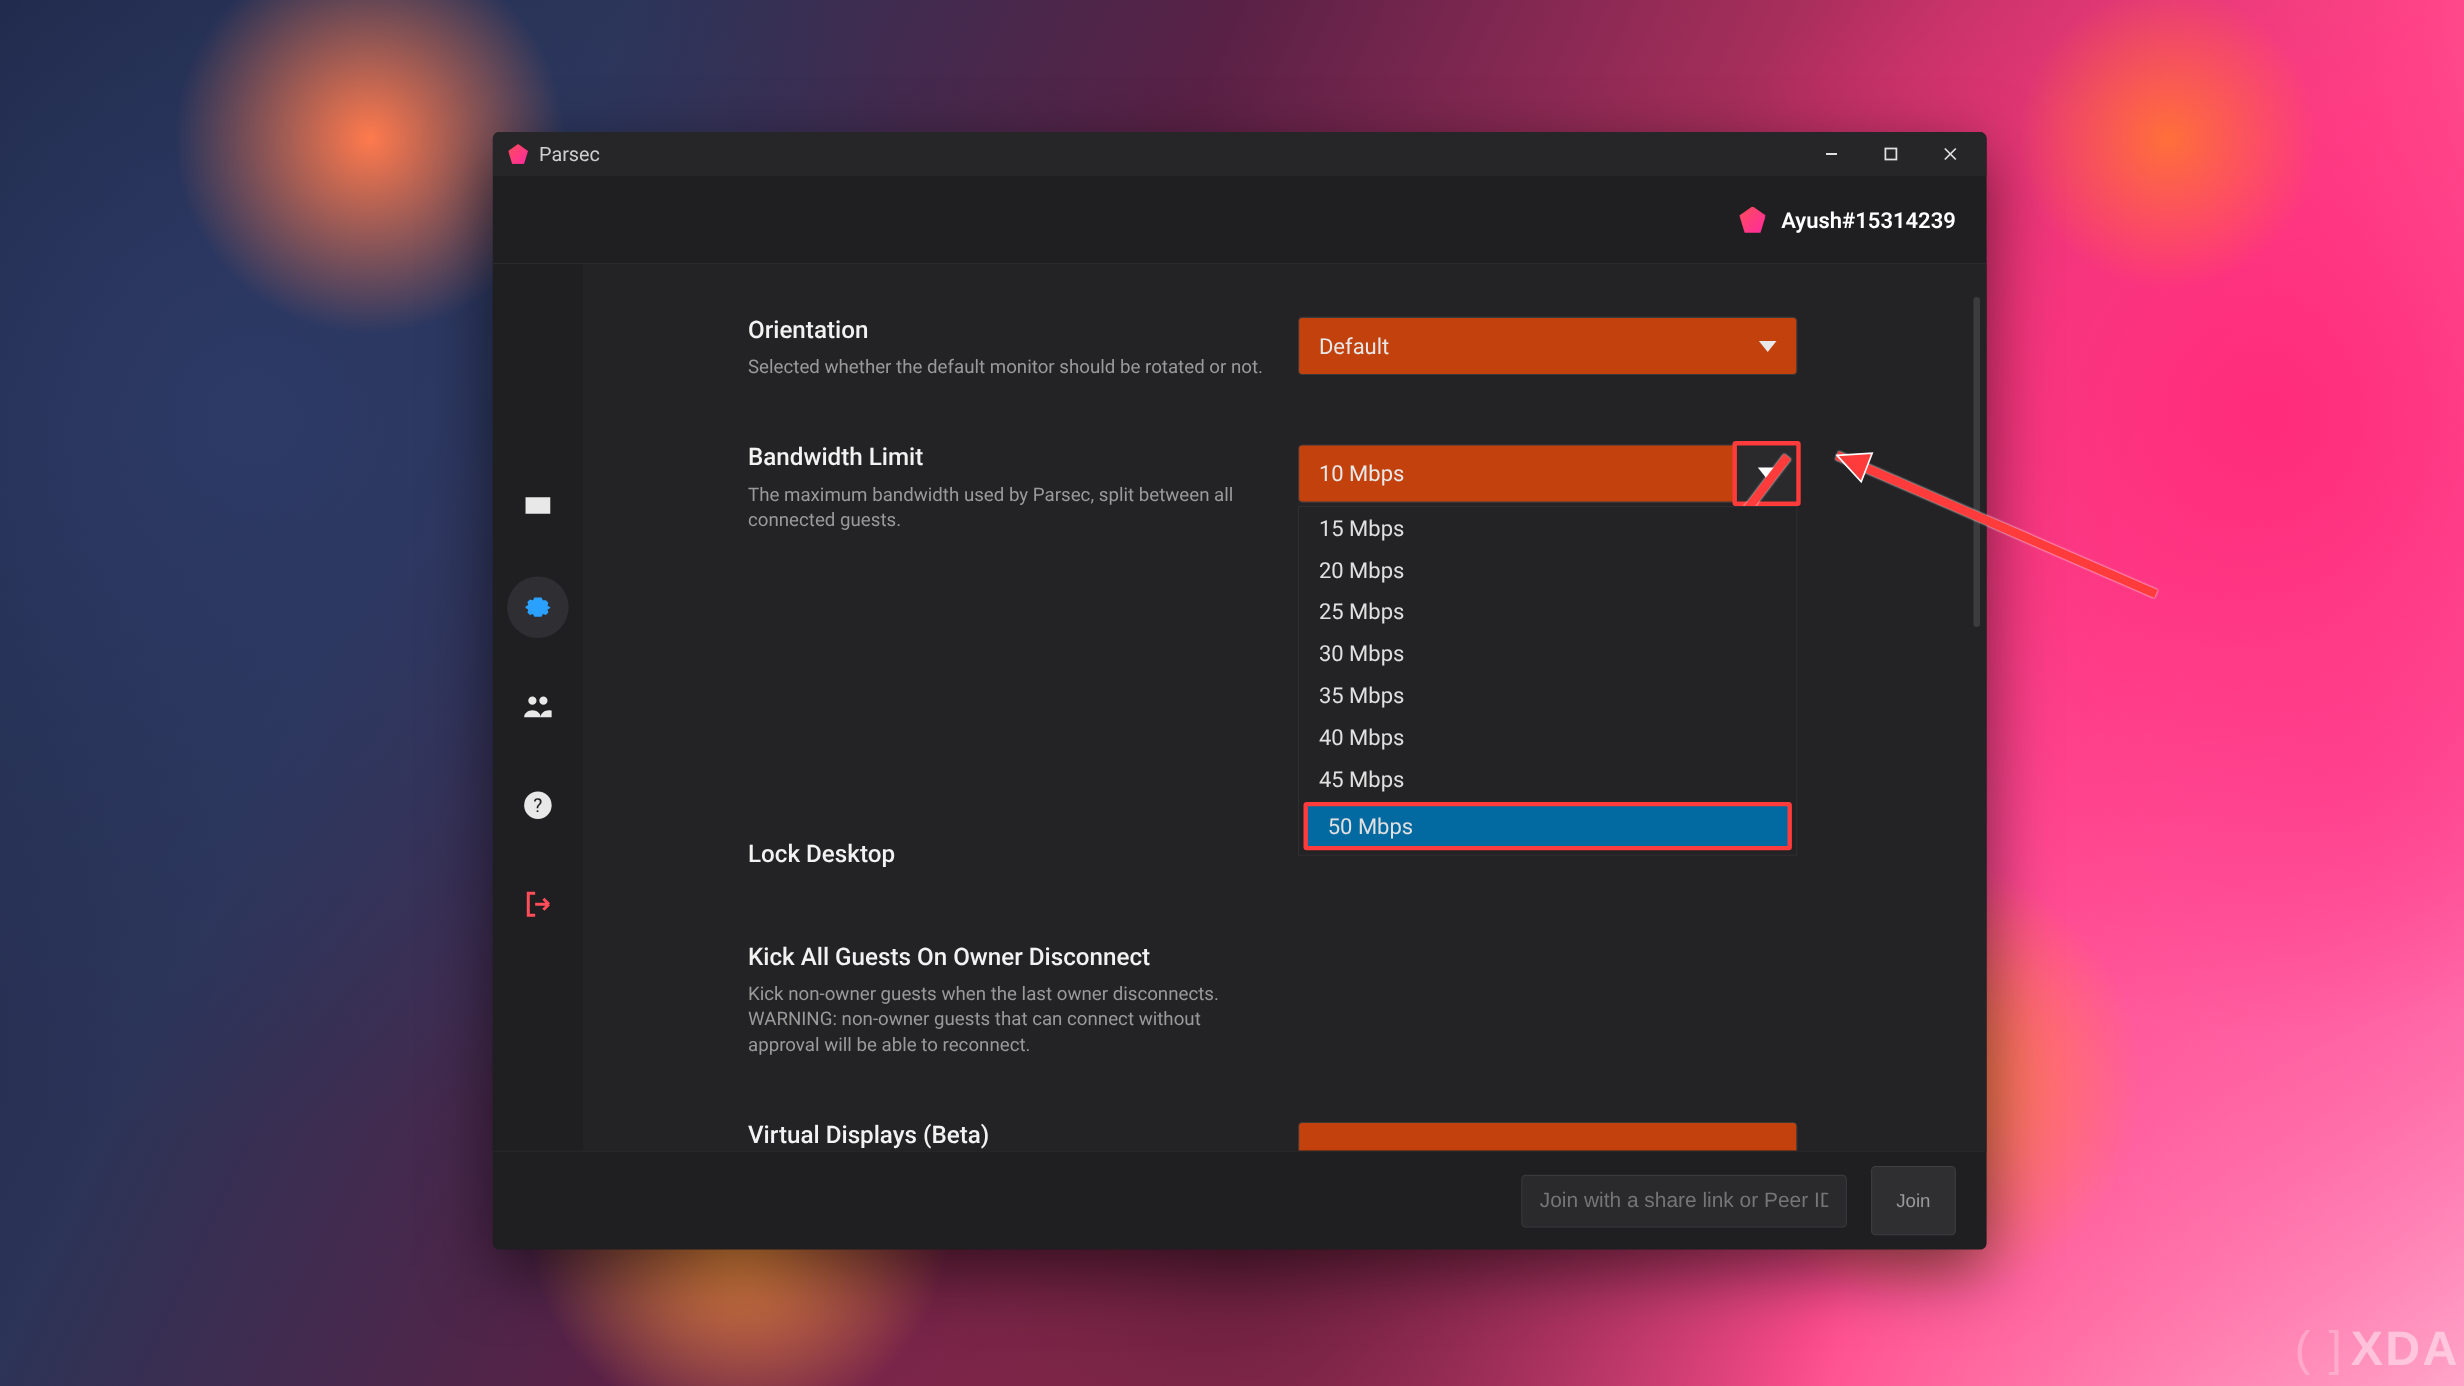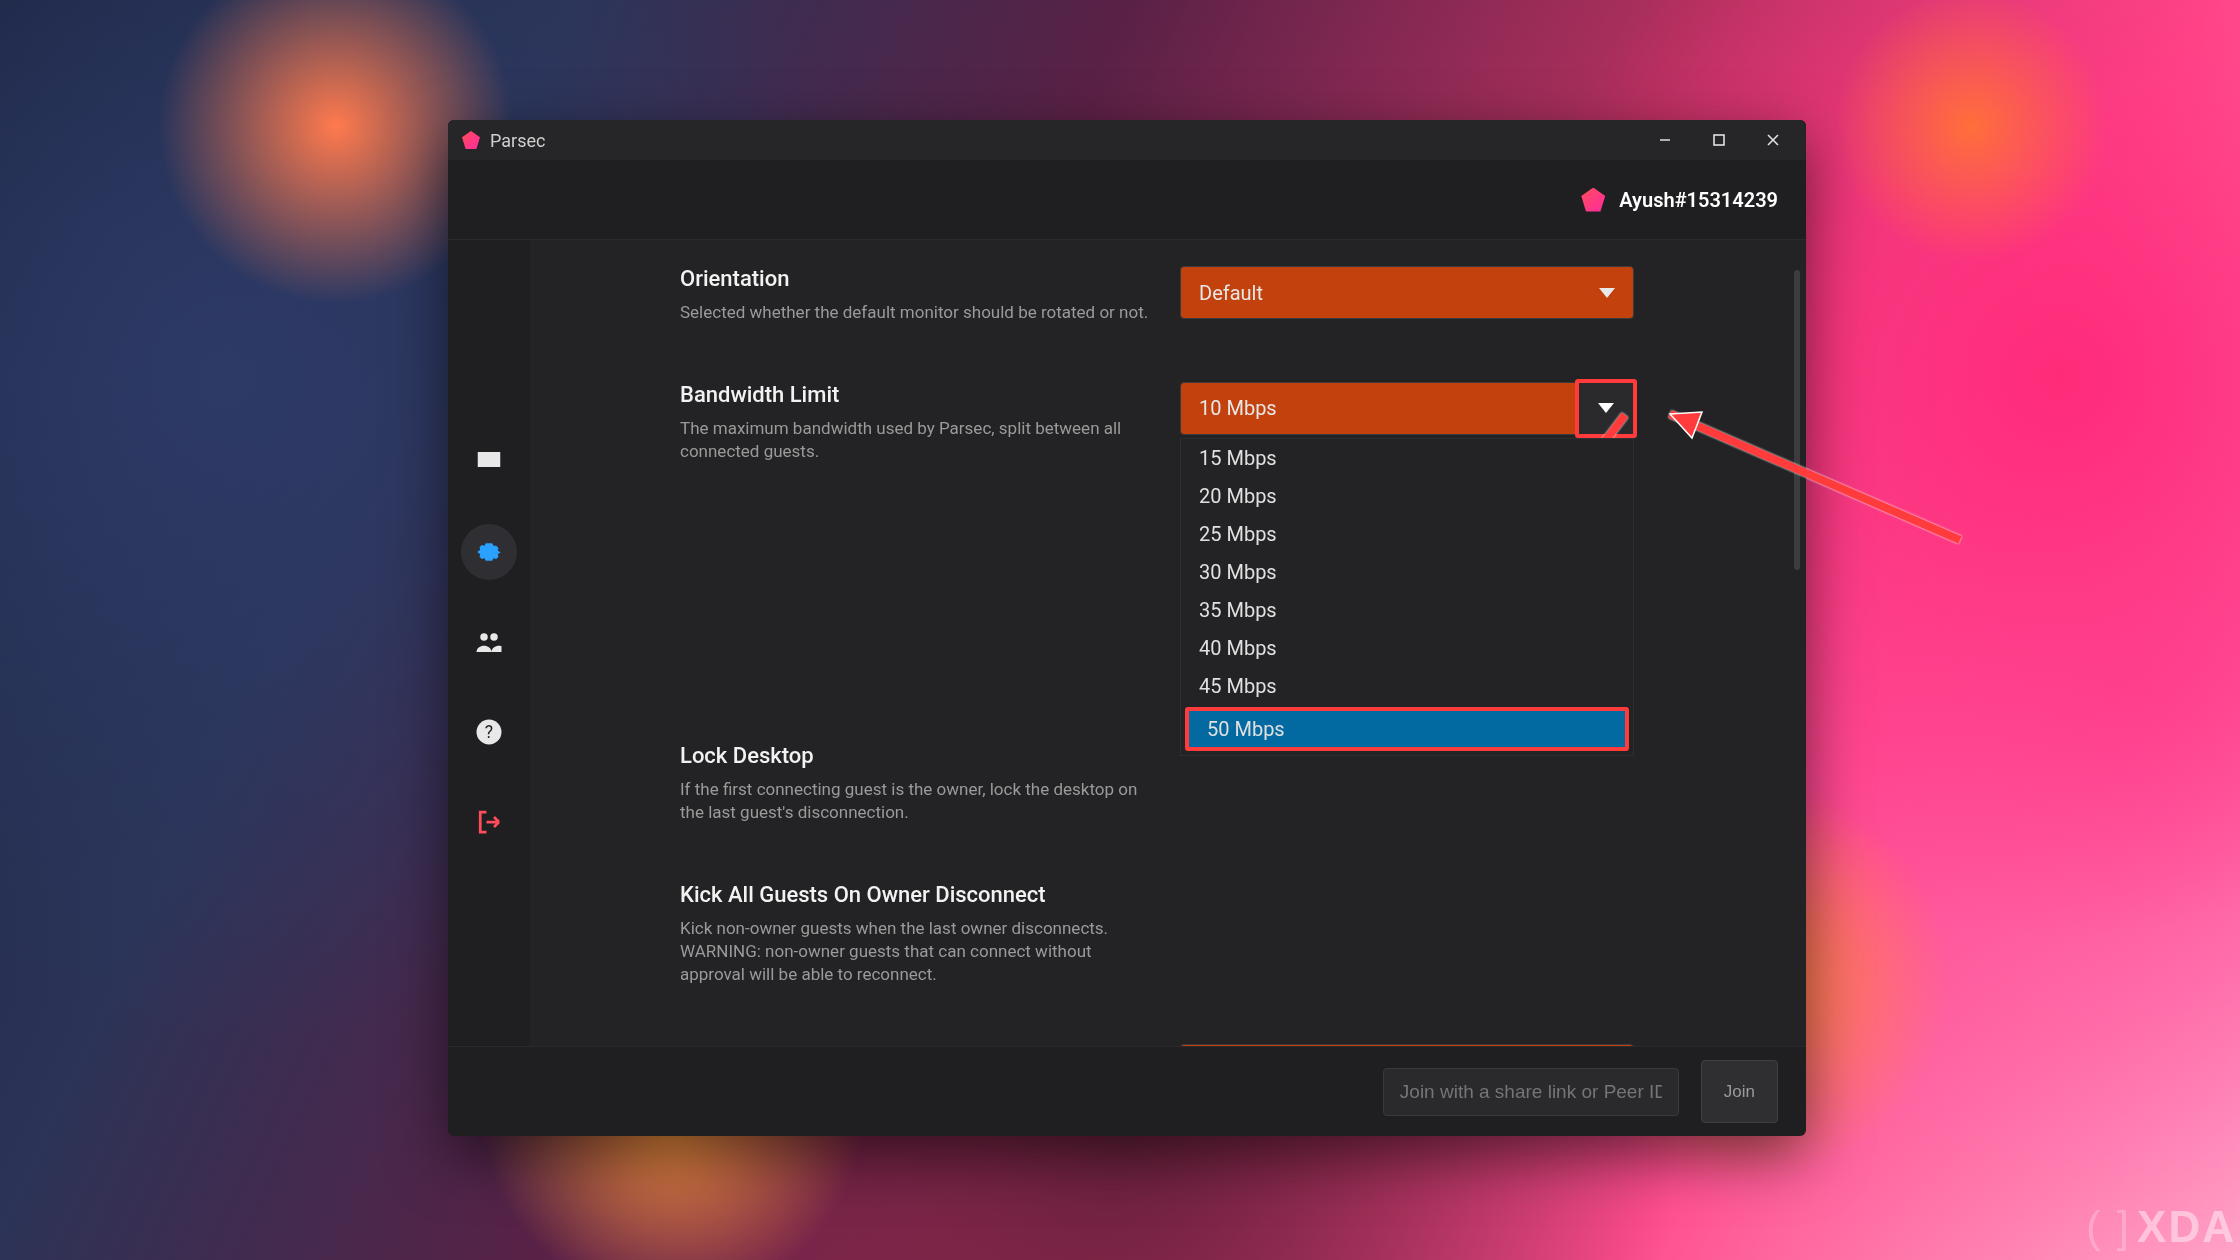--- a/index.html
+++ b/index.html
@@ -89,20 +89,21 @@
   .content {
     flex: 1; background: #232224;
     padding: 26px 32px 0 150px;
     overflow: hidden; position: relative;
     color: #e8e8e8;
   }
   .setting-row {
     display: flex; align-items: flex-start;
     gap: 30px;
     margin-bottom: 58px;
+    margin-top: 22px;
   }
   .setting-text { width: 470px; }
   .setting-title { font-size: 22px; color: #f2f2f2; margin-bottom: 10px; font-weight: 500; }
   .setting-desc { font-size: 17px; color: #9a9a9a; line-height: 1.35; }
 
   .select {
     flex: 0 0 454px; height: 53px;
     background: #c2410c;
     border: 1px solid #3a393c;
     border-radius: 4px;
@@ -275,21 +276,20 @@
             <div class="option">40 Mbps</div>
             <div class="option">45 Mbps</div>
             <div class="option highlight">50 Mbps</div>
           </div>
         </div>
       </div>
 
       <div class="setting-row" style="margin-top:280px">
         <div class="setting-text">
           <div class="setting-title">Lock Desktop</div>
-          <div class="setting-desc">If the first connecting guest is the owner, lock the desktop on the last guest's disconnection.</div>
         </div>
       </div>
 
       <div class="setting-row">
         <div class="setting-text">
           <div class="setting-title">Kick All Guests On Owner Disconnect</div>
           <div class="setting-desc">Kick non-owner guests when the last owner disconnects. WARNING: non-owner guests that can connect without approval will be able to reconnect.</div>
         </div>
       </div>
 

